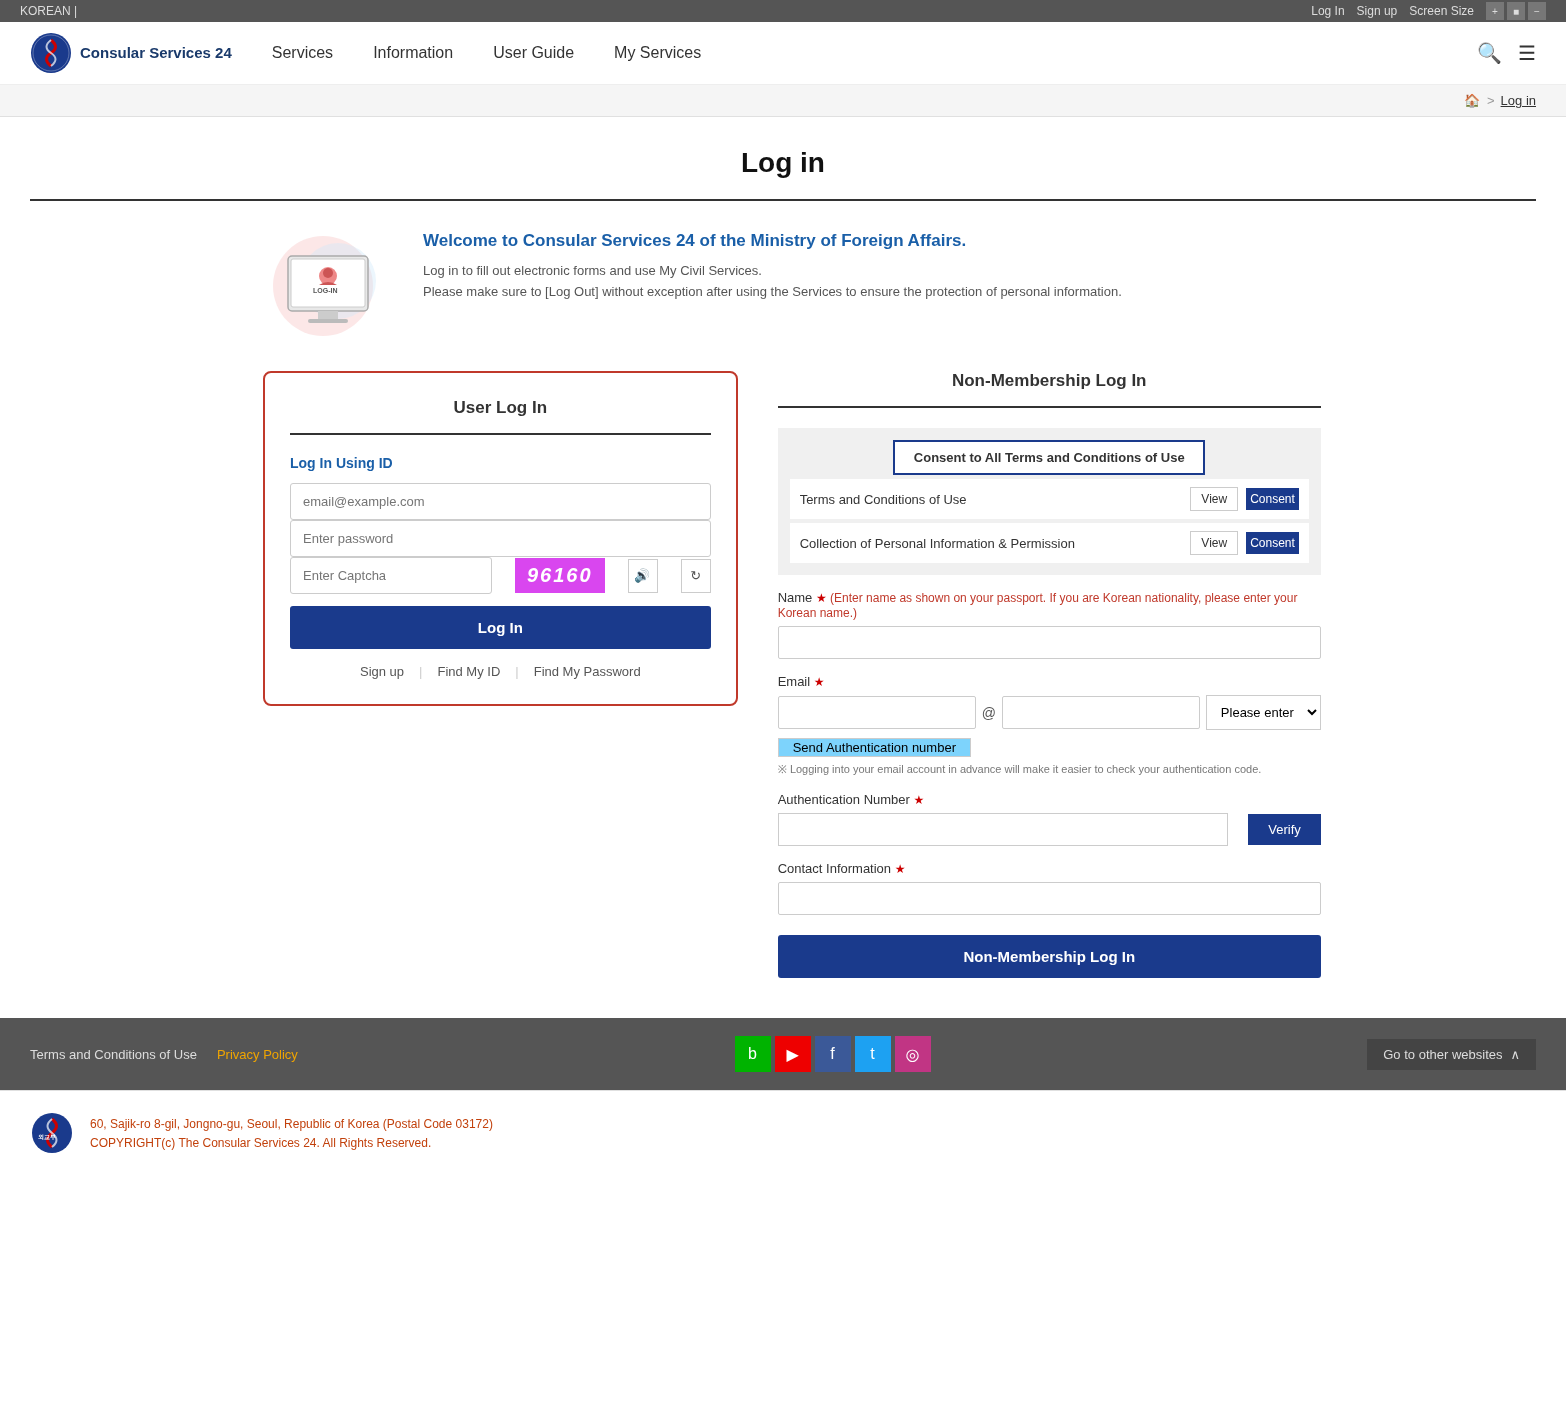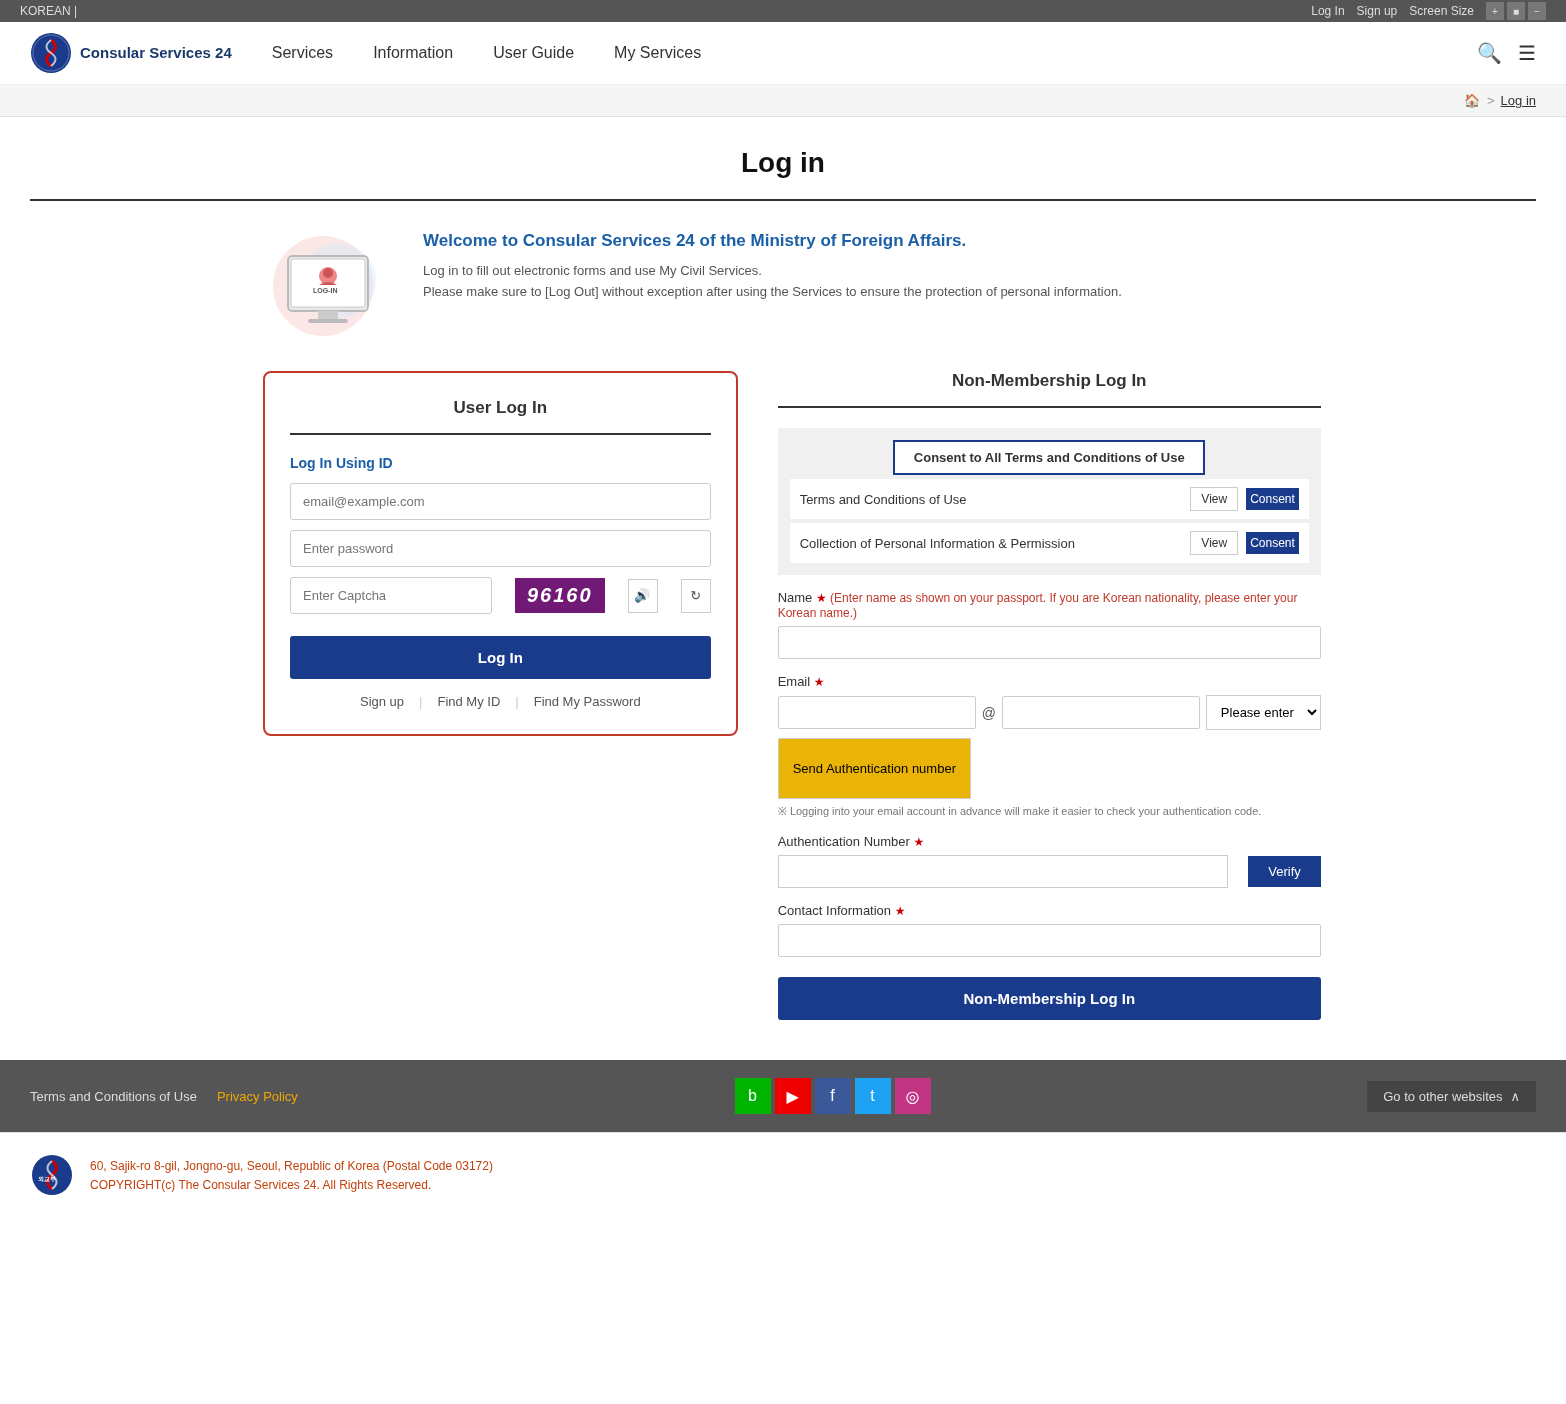--- a/index.html
+++ b/index.html
@@ -156,21 +156,20 @@
       border-bottom: 2px solid #333;
       margin-bottom: 20px;
     }
     .login-using-id-label {
       color: #1a5fa8;
       font-size: 14px;
       font-weight: bold;
       margin-bottom: 12px;
     }
     .form-group {
-      margin-bottom: 10px;
     }
     .text-input {
       width: 100%;
       padding: 10px 12px;
       border: 1px solid #ccc;
       border-radius: 3px;
       font-size: 13px;
       color: #999;
     }
     .captcha-row {
@@ -180,21 +179,21 @@
     }
     .captcha-input {
       flex: 1;
       padding: 10px 12px;
       border: 1px solid #ccc;
       border-radius: 3px;
       font-size: 13px;
       color: #999;
     }
     .captcha-image {
-      background: #701a75;
+      background: #d946ef;
       color: #fff;
       font-size: 20px;
       font-weight: bold;
       padding: 6px 12px;
       letter-spacing: 2px;
       font-style: italic;
     }
     .captcha-btn {
       background: #fff;
       border: 1px solid #ccc;
@@ -339,23 +338,23 @@
     .email-domain-select {
       padding: 8px 10px;
       border: 1px solid #ccc;
       font-size: 13px;
       background: #fff;
       cursor: pointer;
     }
 
     .send-auth-btn {
       display: inline-block;
-      background: #eab308;
-      border: 1px solid #ccc;
-      padding: 22px 14px;
+      background: #7dd3fc;
+      border: 1px solid #ccc;
+      padding: 1px 14px;
       font-size: 13px;
       cursor: pointer;
       margin-top: 8px;
     }
     .auth-note {
       font-size: 11px;
       color: #777;
       margin-top: 5px;
       line-height: 1.4;
     }

